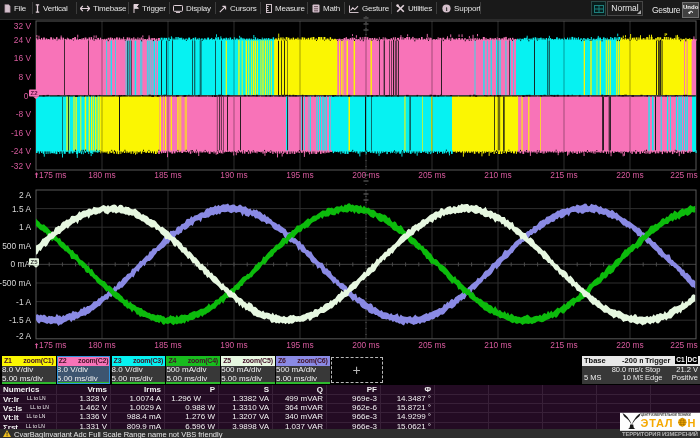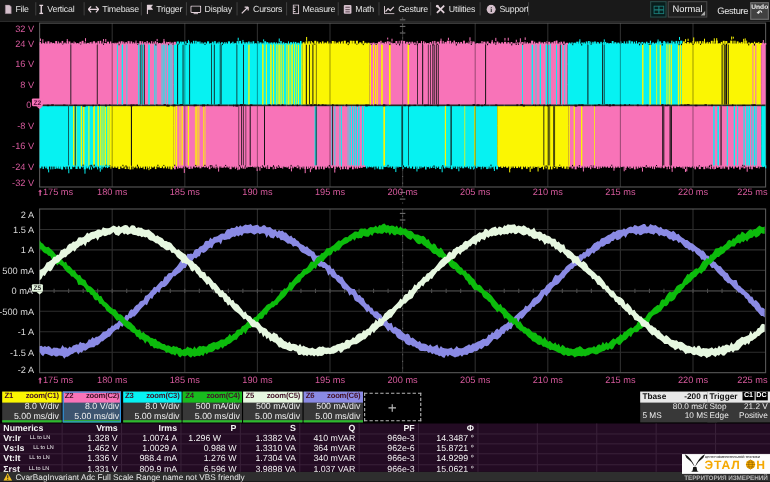--- a/index.html
+++ b/index.html
@@ -8,21 +8,21 @@
 .gridbtn{position:absolute;left:591px;top:1px;width:15px;height:15px;background:#081c1b;border:1px solid #2a4a48;display:flex;align-items:center;justify-content:center}
 .normal{position:absolute;left:607px;top:1px;width:36px;height:15px;background:#1e1e1e;border:1px solid #464646;color:#ececec;font-size:8.5px;text-align:center;line-height:13.5px}
 .normal:after{content:"";position:absolute;right:1px;bottom:1px;border-left:4px solid transparent;border-bottom:4px solid #aaa}
 .gesture{position:absolute;left:652px;top:4.5px;color:#e8e8e8;font-size:8.5px;letter-spacing:-0.3px}
 .undo{position:absolute;left:682px;top:1.5px;width:17px;height:16px;background:#414141;border:1px solid #6f6f6f;color:#f2f2f2;font-size:6px;font-weight:bold;text-align:center;line-height:6.5px;padding-top:1px}
 .wave{position:absolute;left:0;top:0}
 .chbox{position:absolute;top:356px;width:53.6px;height:27.5px;background:#383838;border-bottom:2px solid #2eb82e}
 .chbox.sel{background:#3d5570;outline:1.5px solid #2f94dc;outline-offset:-1px}
 .chhead{height:9.5px;display:flex;justify-content:space-between;font-size:7px;font-weight:bold;color:#431228;line-height:10px;padding:0 2px;letter-spacing:-0.2px}
 .chhead .src{font-weight:bold}
-.chbody{font-size:8px;color:#f0f0f0;text-align:right;padding-right:2px;line-height:8.7px;padding-top:0.5px}
+.chbody{font-size:8px;color:#f0f0f0;padding-right:2px;line-height:8.7px;padding-top:0.5px}
 .addbox{position:absolute;top:357px;width:52px;height:25.5px;border:1px dashed #b8b8b8;color:#b8b8b8;display:flex;align-items:center;justify-content:center;font-size:14px}
 .infobox{position:absolute;top:356px;height:27.5px;background:#383838;font-size:7.5px;color:#ececec}
 .ibhead{height:9.5px;background:#e8e8e8;color:#111;font-weight:bold;display:flex;justify-content:space-between;padding:0 2px;line-height:9px}
 .ibrow{display:flex;justify-content:space-between;padding:0 2px;line-height:8.7px}
 .badge{background:#000;color:#fff;font-size:6.5px;padding:0 1px;height:8px;line-height:8px;margin-left:1px}
 .numtab{position:absolute;left:0;top:385px;width:700px;height:44.4px;background:#230b23}
 .trow{position:absolute;left:0;width:700px;height:9.3px;color:#f2f2f2;font-size:8px;line-height:9.3px}
 .trow .c0{position:absolute;left:3px;top:0}
 .trow .c0 .sub{font-size:5px;margin-left:8px;vertical-align:2px}
 .trow .cv{position:absolute;width:51px;text-align:right;top:0}
@@ -1449,40 +1449,40 @@
     <div class="cv" style="left:272px"><b>Q</b></div>
     <div class="cv" style="left:326px"><b>PF</b></div>
     <div class="cv" style="left:380px"><b>Φ</b></div>
   </div>
 <div class="trow" style="top:393.9px">
     <div class="c0"><b>Vr:Ir</b><span class="sub">LL to LN</span></div>
     <div class="cv" style="left:56px">1.328 V</div>
     <div class="cv" style="left:110px">1.0074 A</div>
     <div class="cv" style="left:150px">1.296 W</div>
     <div class="cv" style="left:218px">1.3382 VA</div>
-    <div class="cv" style="left:272px">410 mVAR</div>
+    <div class="cv" style="left:272px">499 mVAR</div>
     <div class="cv" style="left:326px">969e-3</div>
     <div class="cv" style="left:380px">14.3487 °</div>
   </div>
 <div class="trow" style="top:403.1px">
     <div class="c0"><b>Vs:Is</b><span class="sub">LL to LN</span></div>
     <div class="cv" style="left:56px">1.462 V</div>
     <div class="cv" style="left:110px">1.0029 A</div>
     <div class="cv" style="left:164px">0.988 W</div>
     <div class="cv" style="left:218px">1.3310 VA</div>
     <div class="cv" style="left:272px">364 mVAR</div>
     <div class="cv" style="left:326px">962e-6</div>
     <div class="cv" style="left:380px">15.8721 °</div>
   </div>
 <div class="trow" style="top:412.4px">
     <div class="c0"><b>Vt:It</b><span class="sub">LL to LN</span></div>
     <div class="cv" style="left:56px">1.336 V</div>
     <div class="cv" style="left:110px">988.4 mA</div>
     <div class="cv" style="left:164px">1.276 W</div>
-    <div class="cv" style="left:218px">1.7304 VA</div>
+    <div class="cv" style="left:218px">1.3207 VA</div>
     <div class="cv" style="left:272px">340 mVAR</div>
     <div class="cv" style="left:326px">966e-3</div>
     <div class="cv" style="left:380px">14.9299 °</div>
   </div>
 <div class="trow" style="top:421.6px">
     <div class="c0"><b>Σrst</b><span class="sub">LL to LN</span></div>
     <div class="cv" style="left:56px">1.331 V</div>
     <div class="cv" style="left:110px">809.9 mA</div>
     <div class="cv" style="left:164px">6.596 W</div>
     <div class="cv" style="left:218px">3.9898 VA</div>

